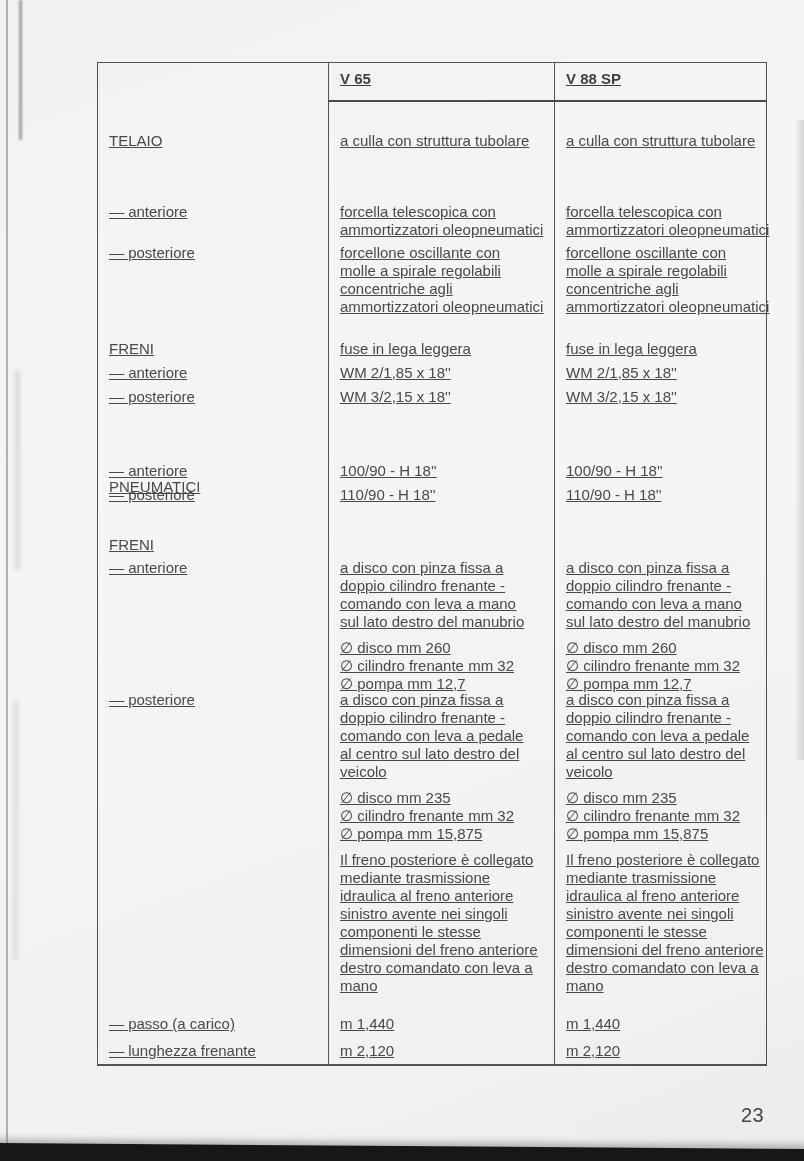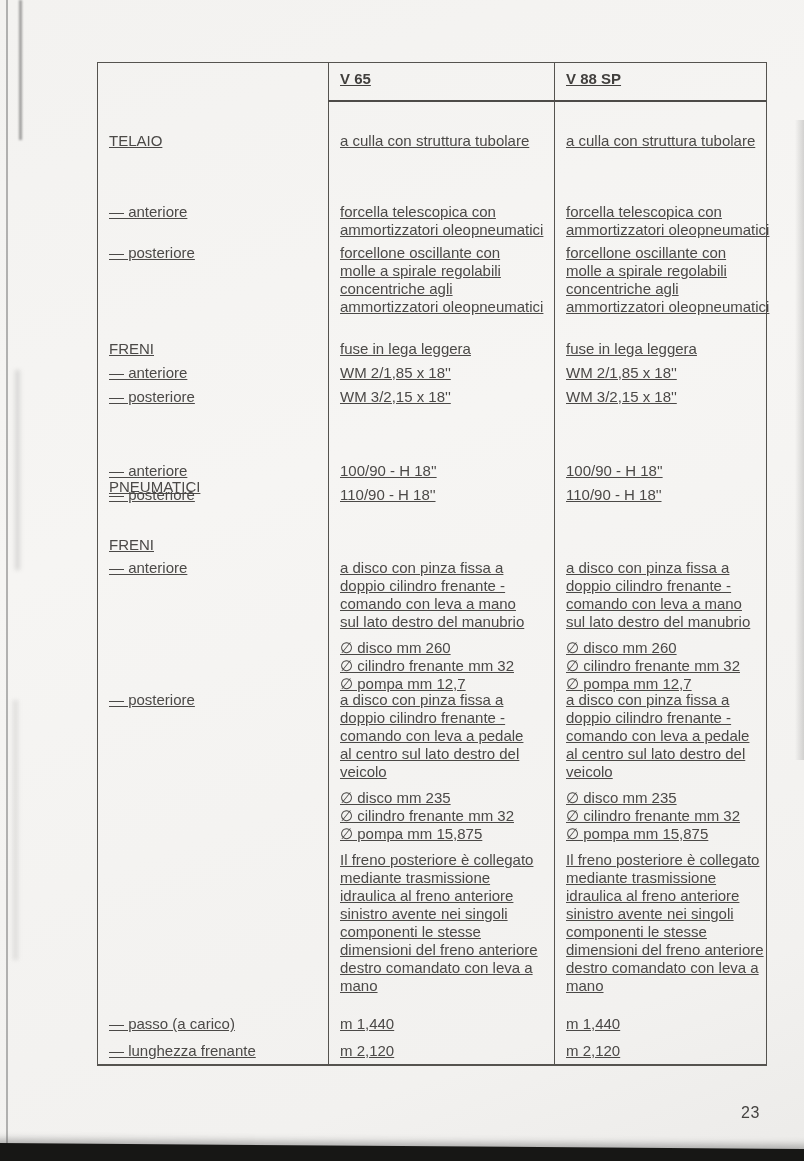--- a/index.html
+++ b/index.html
@@ -60,21 +60,21 @@
   .r-freni      { top:473px; }
   .r-freni-ant  { top:496px; }
   .r-freni-post { top:628px; }
   .r-ingombri   { top:929px; }
   .r-passo      { top:952px;text-align:right; }
   .r-lunghezza  { top:979px; }
 
   
   .page-number {
     position:absolute; left:741px; top:1104px;
-    font-size:16px; color:#454341; letter-spacing:0.5px;
+    font-size:20px; color:#454341; letter-spacing:0.5px;
   }
   .edge-line-a {
     position:absolute; left:6px; top:0; width:2px; height:1146px;
     background:rgba(95,95,95,.45); filter:blur(.4px);
   }
   .edge-line-b {
     position:absolute; left:19px; top:0; width:3px; height:140px;
     background:rgba(75,75,75,.5); filter:blur(1px);
   }
   .edge-smudge-1 {

